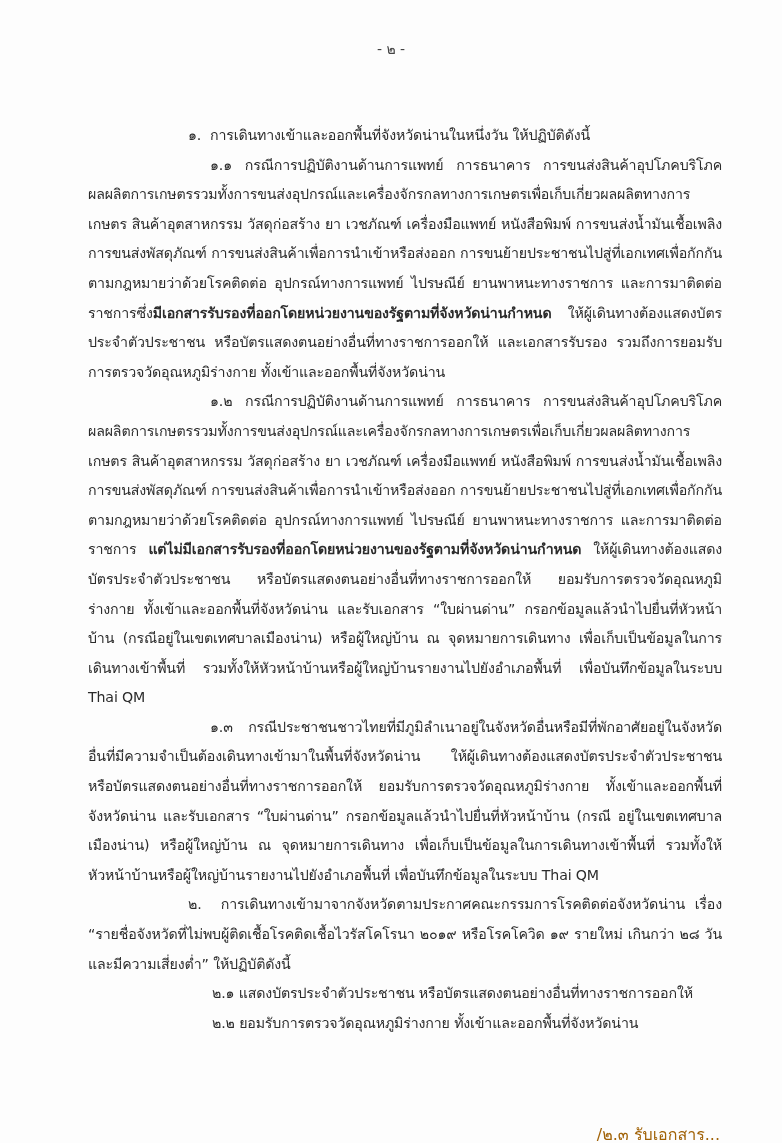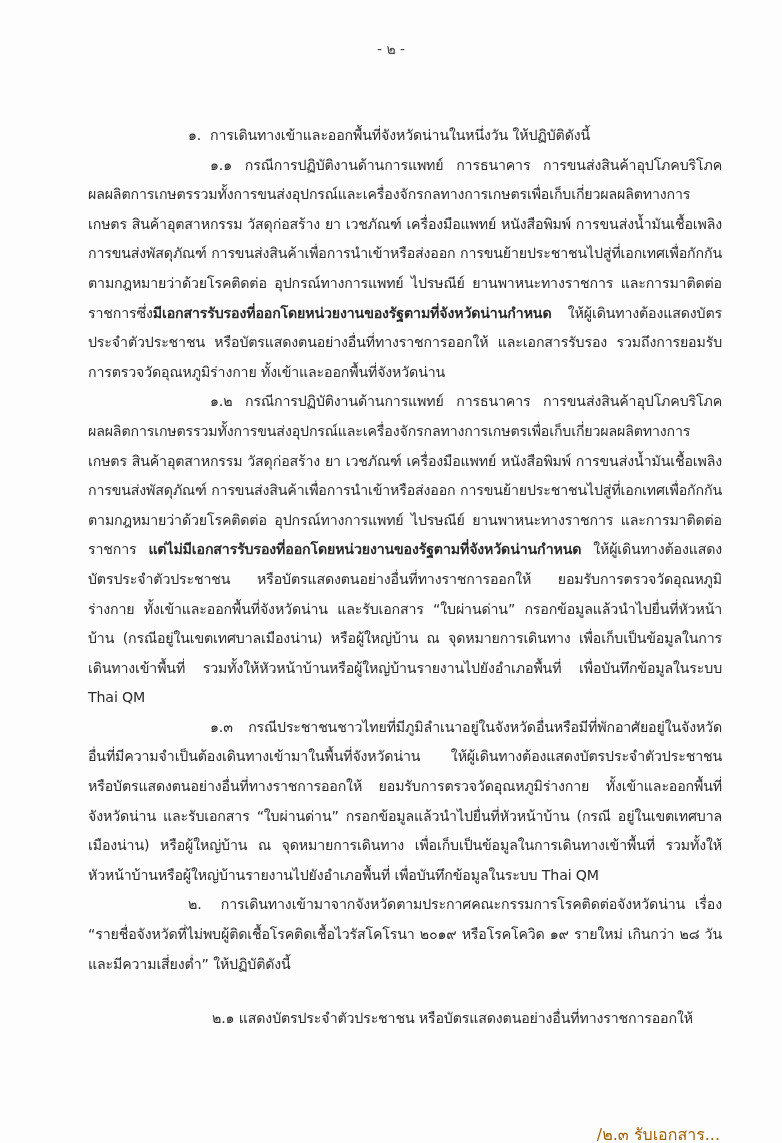--- a/index.html
+++ b/index.html
@@ -39,21 +39,21 @@
     line-height: 29.6px;
     text-align: justify;
     text-align-last: left;
     letter-spacing: -0.15px;
   }
   .para {
     margin: 0;
   }
   .ind-1 { text-indent: 100px; }
   .ind-2 { text-indent: 122px; }
-  .ind-sub { padding-left: 124px; margin-top: 25px; }
+  .ind-sub { padding-left: 124px; }
   .u {
     text-decoration-thickness: 1px;
     text-underline-offset: 3px;
   }
   .b { font-weight: bold; }
   .footer-note {
     position: absolute;
     right: 62px;
     top: 1122px;
     font-size: 16px;
@@ -74,18 +74,19 @@
     <p class="para ind-2"><span>๑.๑</span><span> กรณีการปฏิบัติงานด้านการแพทย์ การธนาคาร การขนส่งสินค้าอุปโภคบริโภค ผลผลิตการเกษตรรวมทั้งการขนส่งอุปกรณ์และเครื่องจักรกลทางการเกษตรเพื่อเก็บเกี่ยวผลผลิตทางการเกษตร สินค้าอุตสาหกรรม วัสดุก่อสร้าง ยา เวชภัณฑ์ เครื่องมือแพทย์ หนังสือพิมพ์ การขนส่งน้ำมันเชื้อเพลิง การขนส่งพัสดุภัณฑ์ การขนส่งสินค้าเพื่อการนำเข้าหรือส่งออก การขนย้ายประชาชนไปสู่ที่เอกเทศเพื่อกักกันตามกฎหมายว่าด้วยโรคติดต่อ อุปกรณ์ทางการแพทย์  ไปรษณีย์  ยานพาหนะทางราชการ และการมาติดต่อราชการซึ่ง</span><span class="b">มีเอกสารรับรองที่ออกโดยหน่วยงานของรัฐตามที่จังหวัดน่านกำหนด</span><span> ให้ผู้เดินทางต้องแสดงบัตรประจำตัวประชาชน หรือบัตรแสดงตนอย่างอื่นที่ทางราชการออกให้ และเอกสารรับรอง รวมถึงการยอมรับการตรวจวัดอุณหภูมิร่างกาย ทั้งเข้าและออกพื้นที่จังหวัดน่าน</span></p>
 
     <p class="para ind-2"><span>๑.๒</span><span> กรณีการปฏิบัติงานด้านการแพทย์ การธนาคาร การขนส่งสินค้าอุปโภคบริโภค ผลผลิตการเกษตรรวมทั้งการขนส่งอุปกรณ์และเครื่องจักรกลทางการเกษตรเพื่อเก็บเกี่ยวผลผลิตทางการเกษตร สินค้าอุตสาหกรรม วัสดุก่อสร้าง ยา เวชภัณฑ์ เครื่องมือแพทย์ หนังสือพิมพ์ การขนส่งน้ำมันเชื้อเพลิง การขนส่งพัสดุภัณฑ์ การขนส่งสินค้าเพื่อการนำเข้าหรือส่งออก การขนย้ายประชาชนไปสู่ที่เอกเทศเพื่อกักกันตามกฎหมายว่าด้วยโรคติดต่อ อุปกรณ์ทางการแพทย์  ไปรษณีย์  ยานพาหนะทางราชการ และการมาติดต่อราชการ </span><span class="b">แต่ไม่มีเอกสารรับรองที่ออกโดยหน่วยงานของรัฐตามที่จังหวัดน่านกำหนด</span><span> ให้ผู้เดินทางต้องแสดงบัตรประจำตัวประชาชน หรือบัตรแสดงตนอย่างอื่นที่ทางราชการออกให้ ยอมรับการตรวจวัดอุณหภูมิร่างกาย ทั้งเข้าและออกพื้นที่จังหวัดน่าน </span><span class="u">และรับเอกสาร “ใบผ่านด่าน” กรอกข้อมูลแล้วนำไปยื่นที่หัวหน้าบ้าน (กรณีอยู่ในเขตเทศบาลเมืองน่าน) หรือผู้ใหญ่บ้าน ณ จุดหมายการเดินทาง เพื่อเก็บเป็นข้อมูลในการเดินทางเข้าพื้นที่ รวมทั้งให้หัวหน้าบ้านหรือผู้ใหญ่บ้านรายงานไปยังอำเภอพื้นที่ เพื่อบันทึกข้อมูลในระบบ Thai QM</span></p>
 
     <p class="para ind-2"><span>๑.๓</span><span> กรณีประชาชนชาวไทยที่มีภูมิลำเนาอยู่ในจังหวัดอื่นหรือมีที่พักอาศัยอยู่ในจังหวัดอื่นที่มีความจำเป็นต้องเดินทางเข้ามาในพื้นที่จังหวัดน่าน ให้ผู้เดินทางต้องแสดงบัตรประจำตัวประชาชน หรือบัตรแสดงตนอย่างอื่นที่ทางราชการออกให้ ยอมรับการตรวจวัดอุณหภูมิร่างกาย ทั้งเข้าและออกพื้นที่จังหวัดน่าน </span><span class="u">และรับเอกสาร “ใบผ่านด่าน” กรอกข้อมูลแล้วนำไปยื่นที่หัวหน้าบ้าน (กรณี  อยู่ในเขตเทศบาลเมืองน่าน) หรือผู้ใหญ่บ้าน ณ จุดหมายการเดินทาง เพื่อเก็บเป็นข้อมูลในการเดินทางเข้าพื้นที่ รวมทั้งให้หัวหน้าบ้านหรือผู้ใหญ่บ้านรายงานไปยังอำเภอพื้นที่ เพื่อบันทึกข้อมูลในระบบ Thai QM</span></p>
 
     <p class="para ind-1"><span>๒.</span>&nbsp;&nbsp;<span class="u">การเดินทางเข้ามาจากจังหวัดตามประกาศคณะกรรมการโรคติดต่อจังหวัดน่าน เรื่อง “รายชื่อจังหวัดที่ไม่พบผู้ติดเชื้อโรคติดเชื้อไวรัสโคโรนา ๒๐๑๙ หรือโรคโควิด ๑๙ รายใหม่ เกินกว่า ๒๘ วัน และมีความเสี่ยงต่ำ”</span><span> ให้ปฏิบัติดังนี้</span></p>
 
     <p class="para ind-sub"><span>๒.๑</span><span> แสดงบัตรประจำตัวประชาชน หรือบัตรแสดงตนอย่างอื่นที่ทางราชการออกให้</span></p>
 
+    <p class="para ind-sub"><span>๒.๒</span><span> ยอมรับการตรวจวัดอุณหภูมิร่างกาย ทั้งเข้าและออกพื้นที่จังหวัดน่าน</span></p>
 
   </div>
 
   <div class="footer-note">/๒.๓ รับเอกสาร...</div>
 
 </div>
 
 </body></html>

